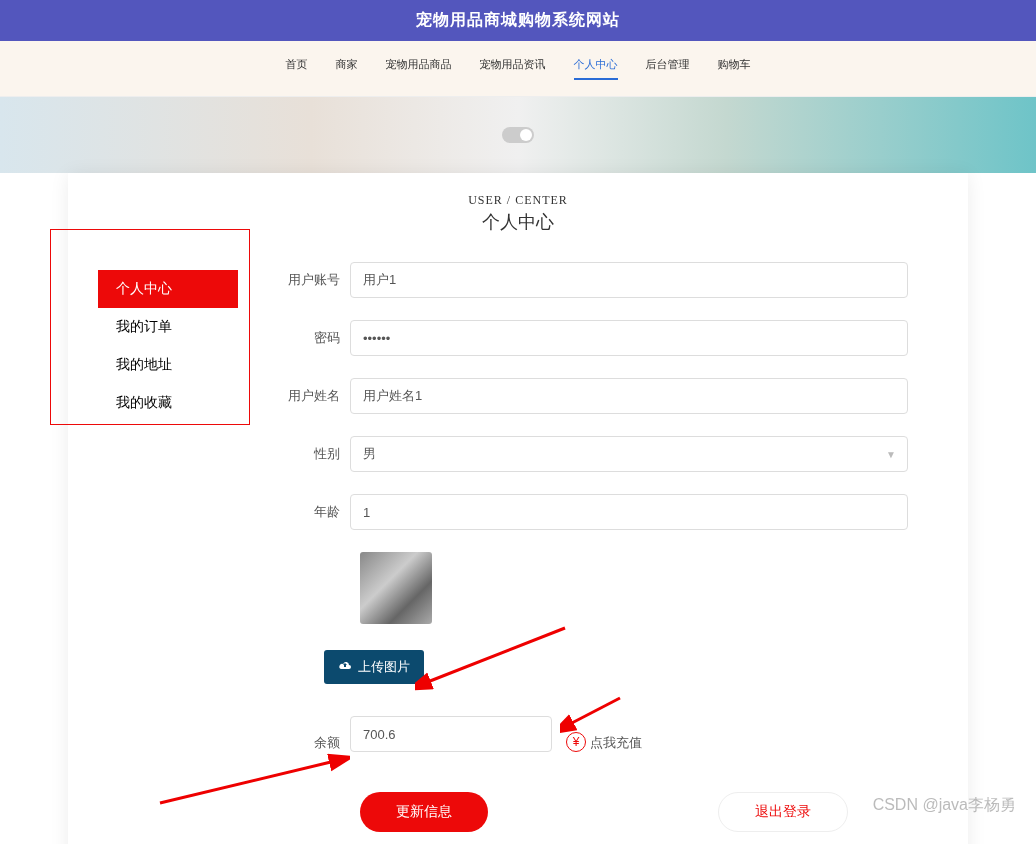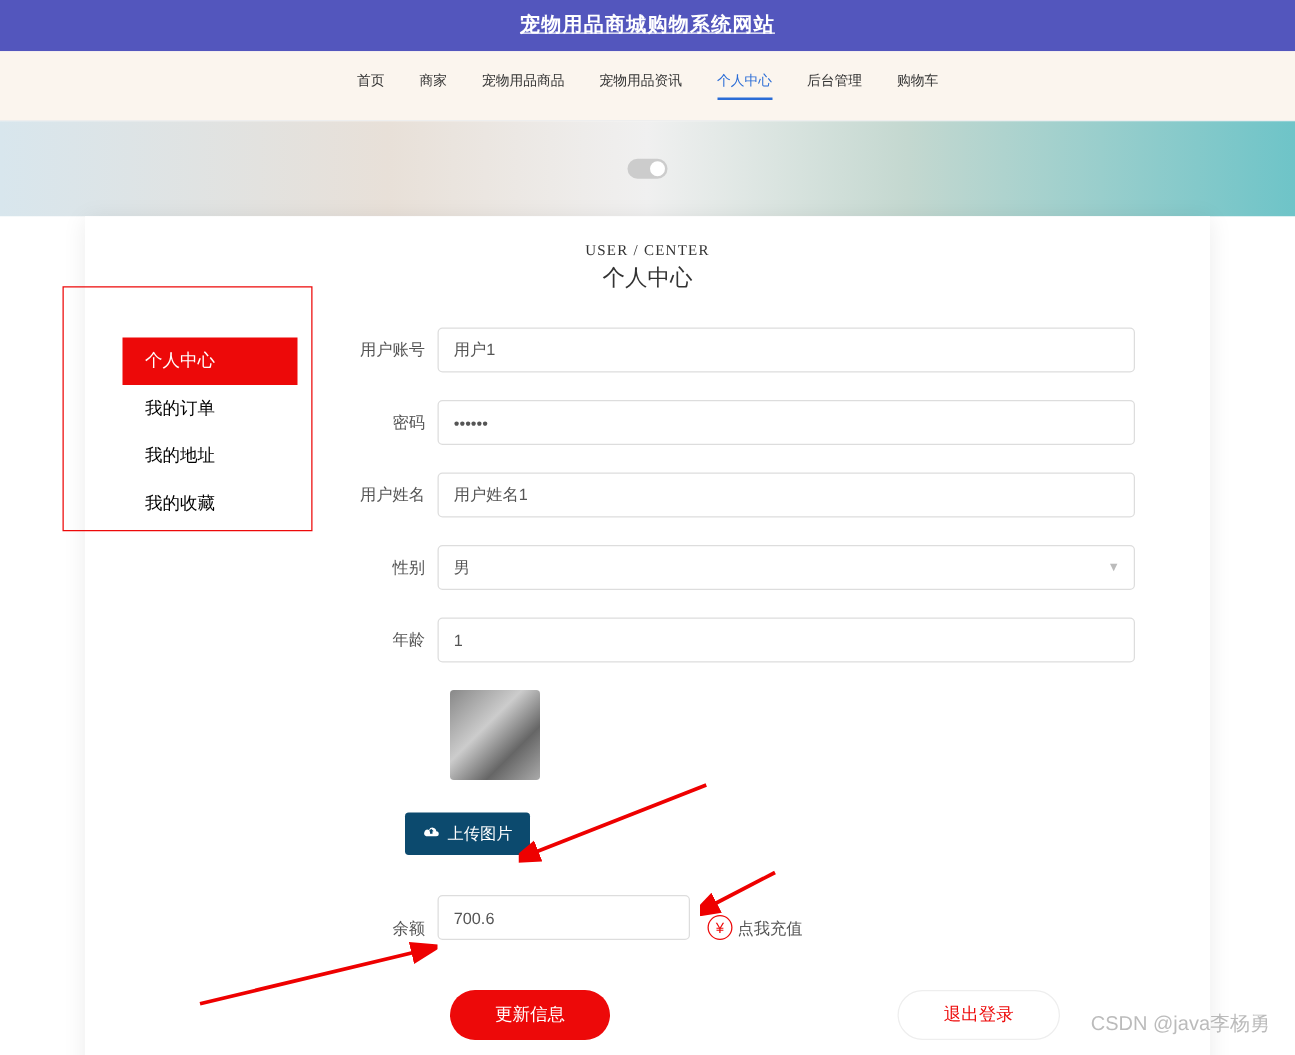--- a/index.html
+++ b/index.html
@@ -1,18 +1,18 @@
 <!DOCTYPE html>
 <html><head>
   <meta charset="utf-8">
   <style>
     * { margin: 0; padding: 0; box-sizing: border-box; }
     body { font-family: "Microsoft YaHei", Arial, sans-serif; background: #fff; font-size: 14px; color: #333; }
     
-    .top-banner { background: #5356bd; color: #fff; text-align: center; padding: 10px 0; font-size: 16px; font-weight: bold; letter-spacing: 1px; text-decoration: underline; }
+    .top-banner { background: #5356bd; color: #fff; text-align: center; padding: 10px 0; font-size: 16px; font-weight: bold; letter-spacing: 1px; }
     
     .nav-bar { background: #fbf5ee; padding: 16px 0; display: flex; justify-content: center; gap: 28px; border-bottom: 1px solid #eee; }
     .nav-item { color: #333; font-size: 11px; cursor: pointer; padding-bottom: 6px; }
     .nav-item.active { color: #2a6cd6; border-bottom: 2px solid #2a6cd6; }
     
     .hero { height: 76px; background: linear-gradient(90deg, #d8e6ed 0%, #e8e0d8 30%, #f0f0f0 50%, #c4d8d0 70%, #6ec4c8 100%); display:flex; align-items:center; justify-content:center; }
     .toggle { width: 32px; height: 16px; background: #ccc; border-radius: 8px; position: relative; }
     .toggle::after { content:""; position:absolute; right:2px; top:2px; width:12px; height:12px; background:#fff; border-radius:50%; }
 
     .content { padding: 0 40px 60px; position: relative; }
@@ -44,21 +44,21 @@
     .yen-circle { display:inline-flex; align-items:center; justify-content:center; width:20px; height:20px; border:1px solid #ed0909; border-radius:50%; color:#ed0909; font-size:12px; margin-left:14px; margin-right:4px; }
     .recharge { font-size: 13px; color: #555; cursor:pointer; }
     
     .actions { display: flex; gap: 0; margin-top: 40px; padding-left: 82px; }
     .btn-primary { background: #ed0909; color:#fff; border:none; padding: 10px 36px; border-radius: 22px; font-size: 14px; cursor:pointer; }
     .btn-secondary { background: #fff; color:#ed0909; border:1px solid #eee; padding: 10px 36px; border-radius: 22px; font-size: 14px; cursor:pointer; margin-left: 230px; }
     
     .arrow { position: absolute; pointer-events: none; }
     .arrow svg { display:block; }
     
-    .watermark { position: fixed; right: 20px; bottom: 14px; color: rgba(120,120,120,0.5); font-size: 16px; }
+    .watermark { position: fixed; right: 20px; bottom: 28px; color: rgba(120,120,120,0.5); font-size: 16px; }
   </style>
 </head>
 <body>
 
 <div class="top-banner">
   <span>宠物用品商城购物系统网站</span>
 </div>
 
 <div class="nav-bar">
   <div class="nav-item">首页</div>

